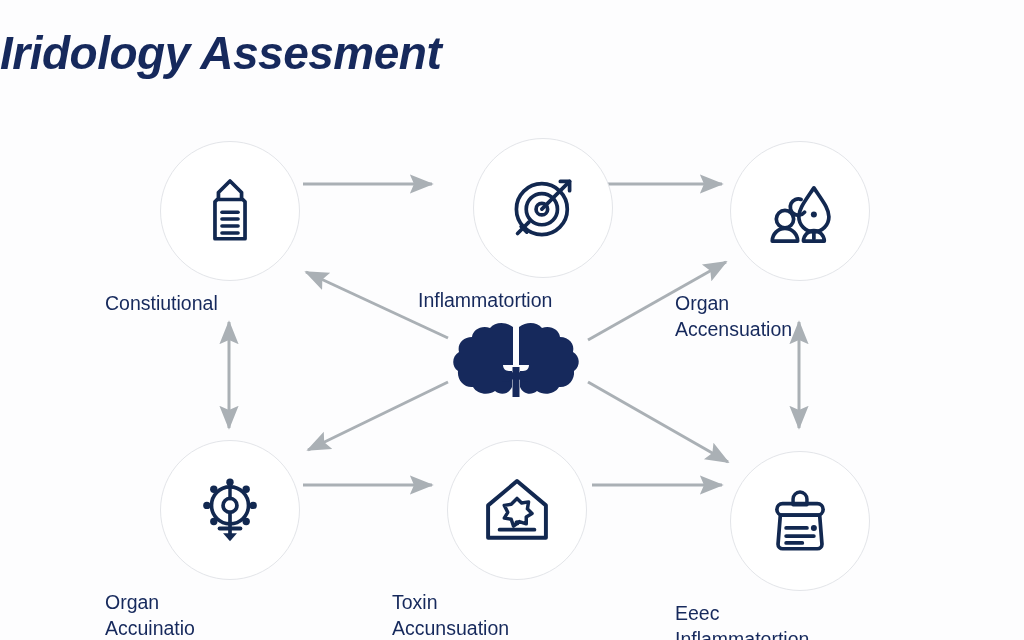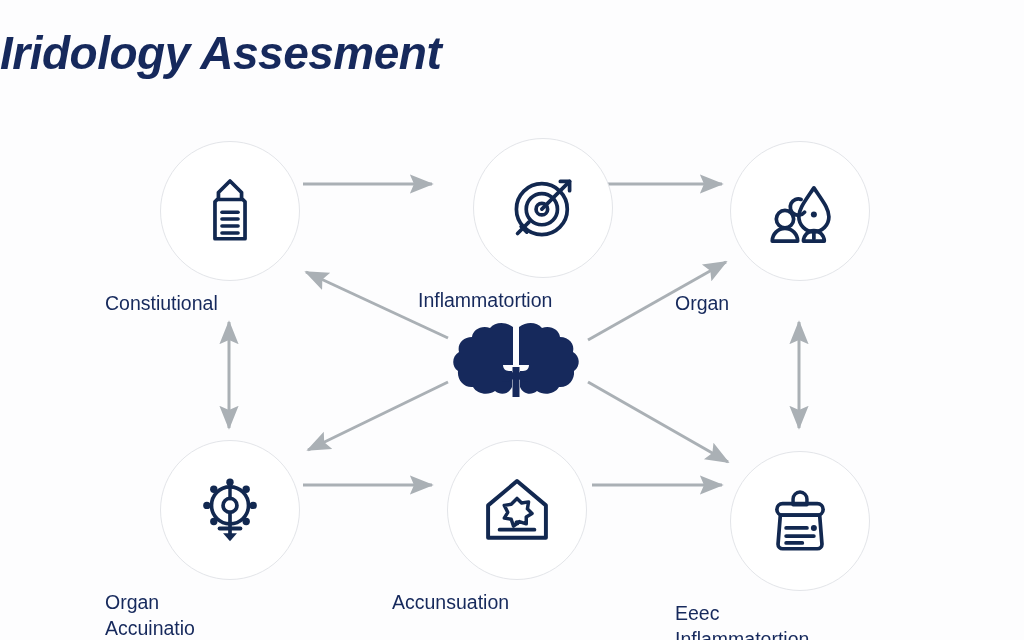--- a/index.html
+++ b/index.html
@@ -174,20 +174,21 @@
         <path d="M8 58 a11 11 0 0 1 22 0 Z" stroke="#122850" stroke-width="3.2" stroke-linejoin="round" fill="none"></path>
         <path d="M44 12 C52 24 57 30 57 37 a13 13 0 0 1 -26 0 C31 30 36 24 44 12 Z" stroke="#122850" stroke-width="3.2" stroke-linejoin="round" fill="none"></path>
         <circle cx="44" cy="35" r="2.6" fill="#122850"></circle>
         <path d="M33 22 a7 7 0 1 0 3 11" stroke="#122850" stroke-width="3.2" stroke-linecap="round" fill="none"></path>
         <line x1="44" y1="50" x2="44" y2="56" stroke="#122850" stroke-width="3.2" stroke-linecap="round"></line>
         <path d="M35 58 a9 9 0 0 1 18 0 Z" stroke="#122850" stroke-width="3.2" stroke-linejoin="round" fill="none"></path>
       </svg>
     </div>
     <div class="node-label">
       <div>Organ</div>
+      <div>Accensuation</div>
     </div>
   </div>
 
   <div id="center-hub">
     <svg id="brain-icon" viewBox="0 0 146 78" fill="none">
       <path d="M70 8
                C62 2 52 3 47 9
                C38 6 30 11 29 18
                C20 18 14 25 16 33
                C9 37 8 47 15 52
@@ -243,20 +244,21 @@
   <div class="node" id="node-toxin-accumulation">
     <div class="node-circle">
       <svg class="node-icon" viewBox="0 0 64 64" fill="none">
         <path d="M7 28 L32 7 L57 28 L57 56 L7 56 Z" stroke="#122850" stroke-width="3.4" stroke-linejoin="round" fill="none"></path>
         <path d="M32 22 L36 26 L42 25 L41 31 L45 35 L40 38 L40 44 L34 42 L29 46 L27 40 L21 39 L24 34 L21 28 L27 27 Z" stroke="#122850" stroke-width="3" stroke-linejoin="round" fill="none"></path>
         <circle cx="32" cy="43" r="2.2" fill="#122850"></circle>
         <line x1="17" y1="49" x2="47" y2="49" stroke="#122850" stroke-width="3.4" stroke-linecap="round"></line>
       </svg>
     </div>
     <div class="node-label">
+      <div>Toxin</div>
       <div>Accunsuation</div>
     </div>
   </div>
 
   <div class="node" id="node-genetic-predispositions">
     <div class="node-circle">
       <svg class="node-icon" viewBox="0 0 64 64" fill="none">
         <path d="M26 13 a6 6 0 0 1 12 0 L38 18 L26 18 Z" stroke="#122850" stroke-width="3" stroke-linejoin="round" fill="none"></path>
         <rect x="12" y="17" width="40" height="10" rx="5" stroke="#122850" stroke-width="3.2" fill="none"></rect>
         <path d="M15 27 L13 52 a4 4 0 0 0 4 4 L47 56 a4 4 0 0 0 4 -4 L49 27 Z" stroke="#122850" stroke-width="3.2" stroke-linejoin="round" fill="none"></path>

